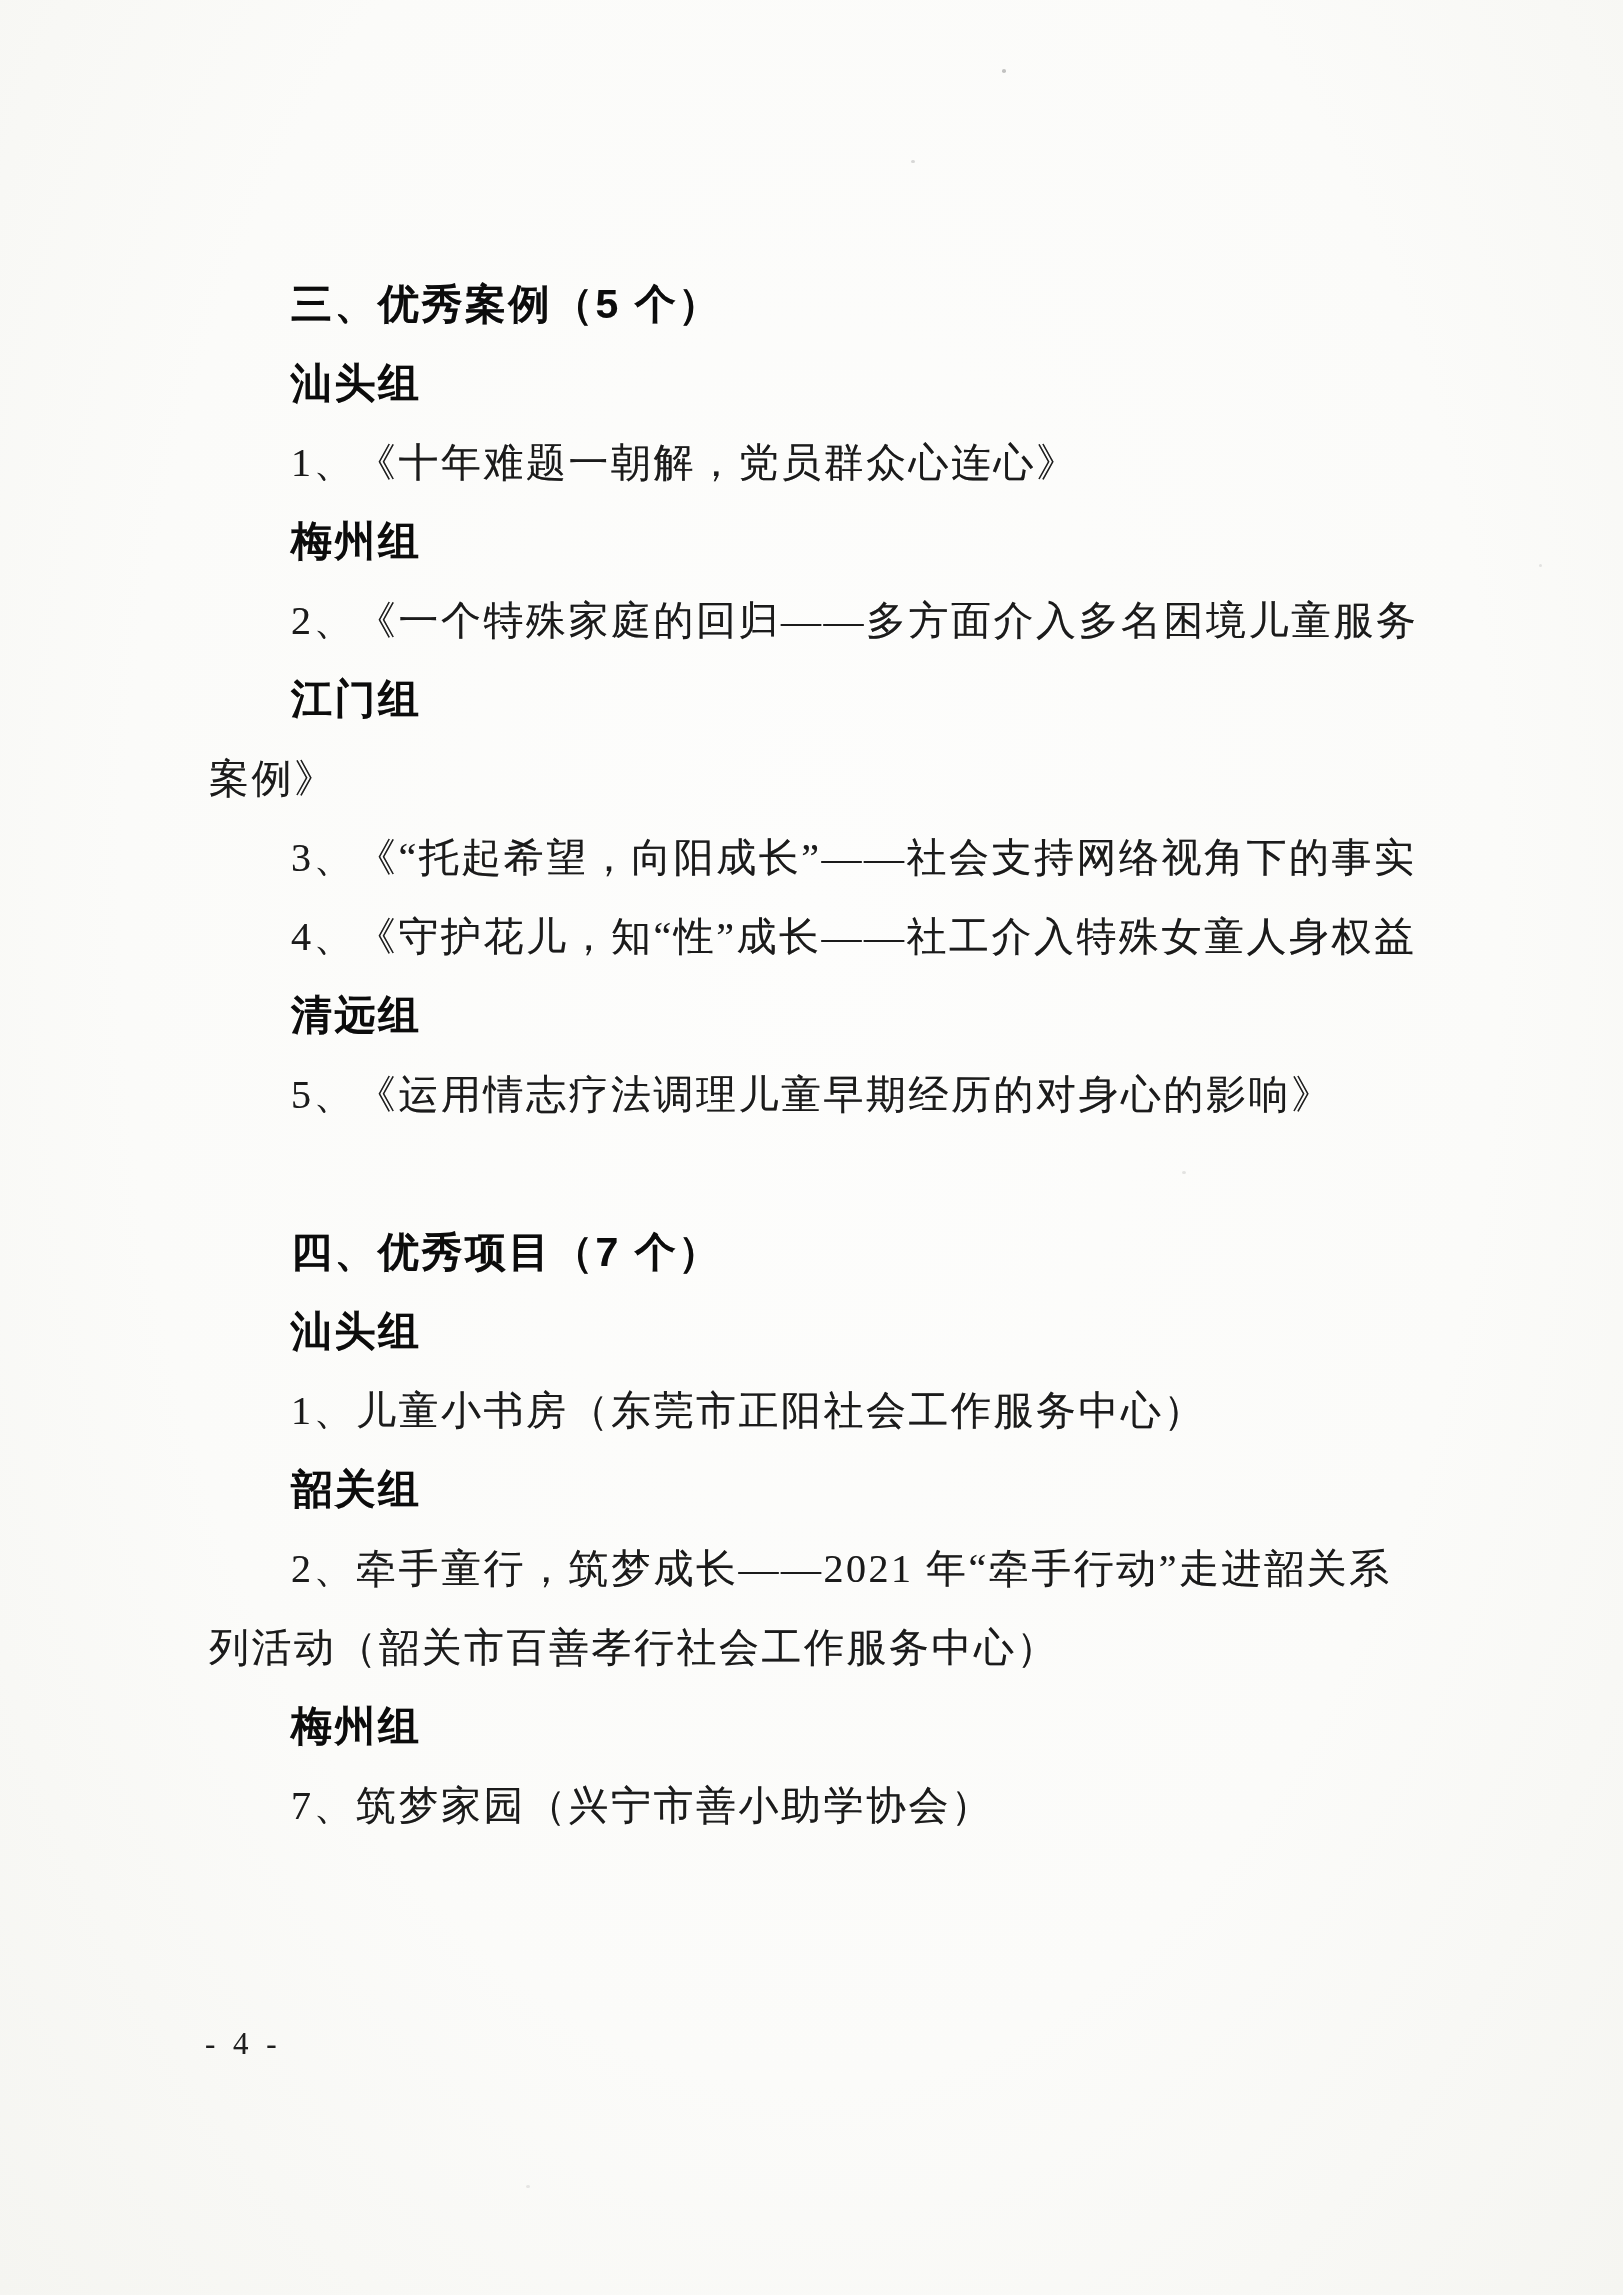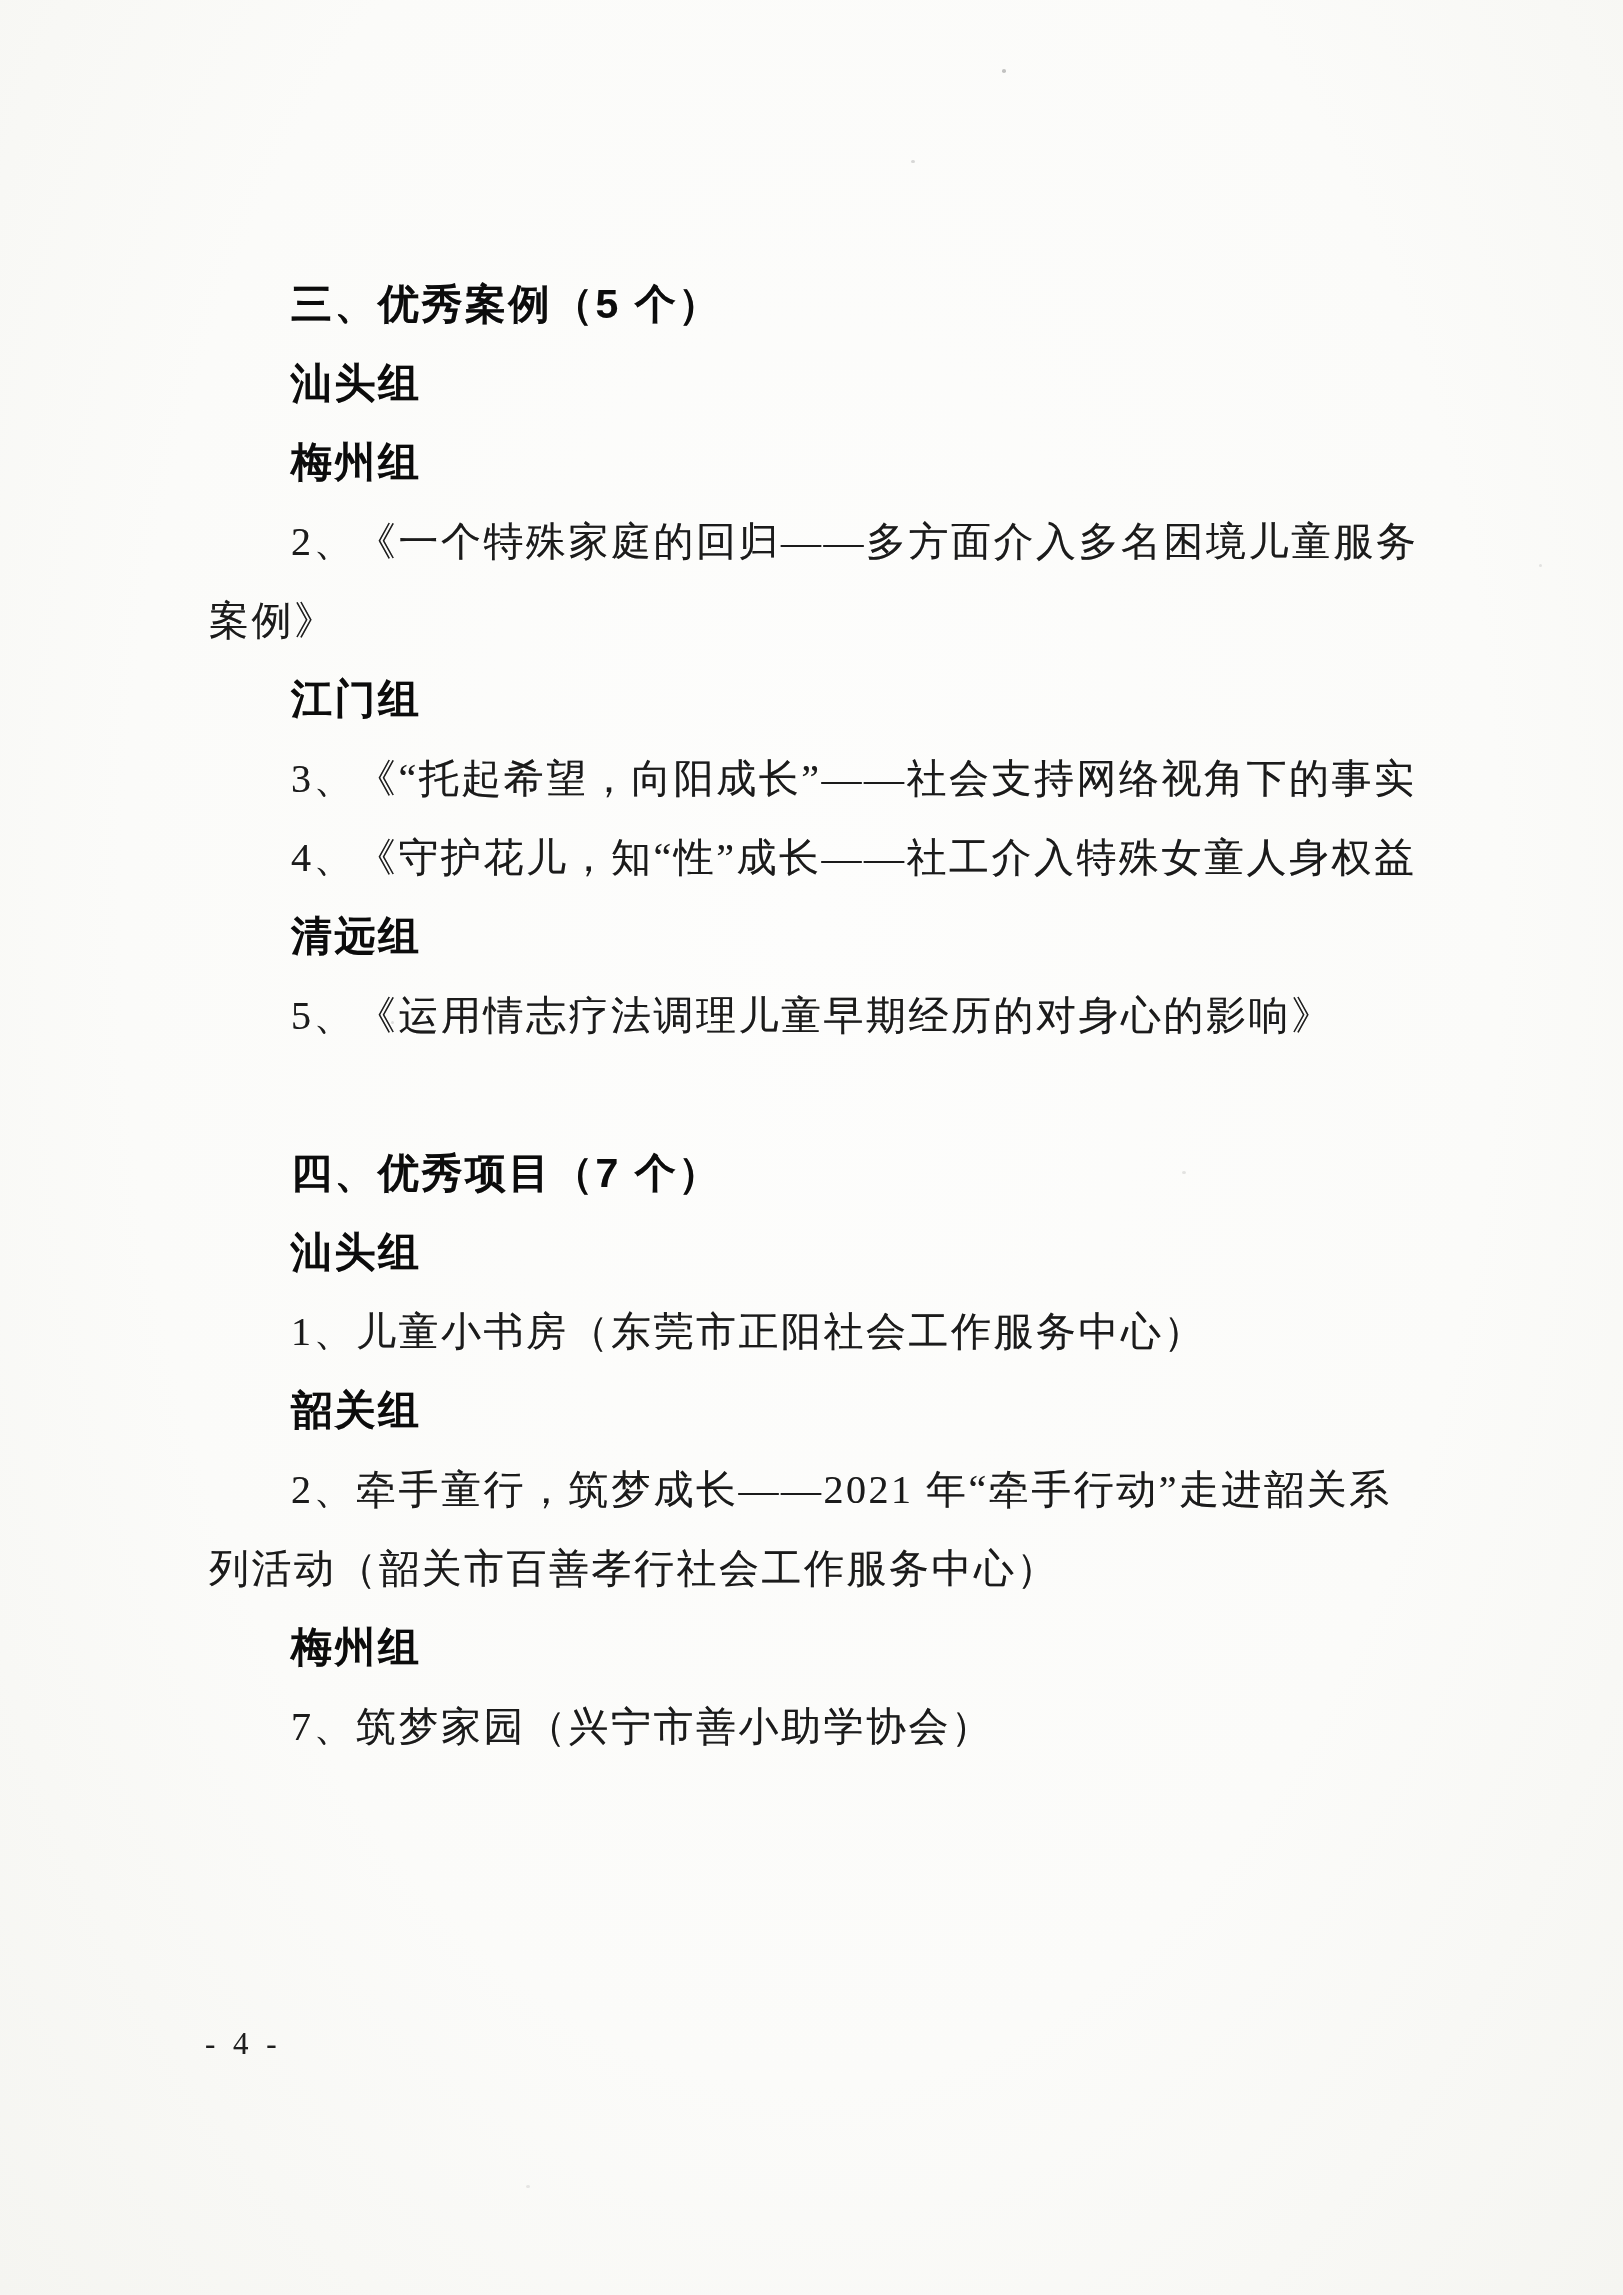--- a/index.html
+++ b/index.html
@@ -67,24 +67,25 @@
   <div class="speck" style="left:1002px; top:69px; width:4.4px; height:3.7px; opacity:0.35;"></div>
   <div class="speck" style="left:911px; top:160px; width:3.7px; height:3.1px; opacity:0.22;"></div>
   <div class="speck" style="left:391px; top:1021px; width:3.1px; height:3.1px; opacity:0.18;"></div>
   <div class="speck" style="left:1182px; top:1171px; width:3.7px; height:3.1px; opacity:0.15;"></div>
   <div class="speck" style="left:1539px; top:564px; width:3.1px; height:3.1px; opacity:0.14;"></div>
   <div class="speck" style="left:526px; top:2185px; width:3.7px; height:3.1px; opacity:0.12;"></div>
 
   <div class="doc-body">
       <p class="line heading indent">三、优秀案例（5 个）</p>
       <p class="line group indent">汕头组</p>
+      <p class="line item indent">1、《十年难题一朝解，党员群众心连心》</p>
       <p class="line group indent">梅州组</p>
       <p class="line item indent">2、《一个特殊家庭的回归——多方面介入多名困境儿童服务</p>
+      <p class="line group indent">江门组</p>
       <p class="line item">案例》</p>
-      <p class="line group indent">江门组</p>
       <p class="line item indent">3、《“托起希望，向阳成长”——社会支持网络视角下的事实</p>
       <p class="line item indent">4、《守护花儿，知“性”成长——社工介入特殊女童人身权益</p>
       <p class="line group indent">清远组</p>
       <p class="line item indent">5、《运用情志疗法调理儿童早期经历的对身心的影响》</p>
       <p class="line spacer"></p>
       <p class="line heading indent">四、优秀项目（7 个）</p>
       <p class="line group indent">汕头组</p>
       <p class="line item indent">1、儿童小书房（东莞市正阳社会工作服务中心）</p>
       <p class="line group indent">韶关组</p>
       <p class="line item indent">2、牵手童行，筑梦成长——2021 年“牵手行动”走进韶关系</p>

